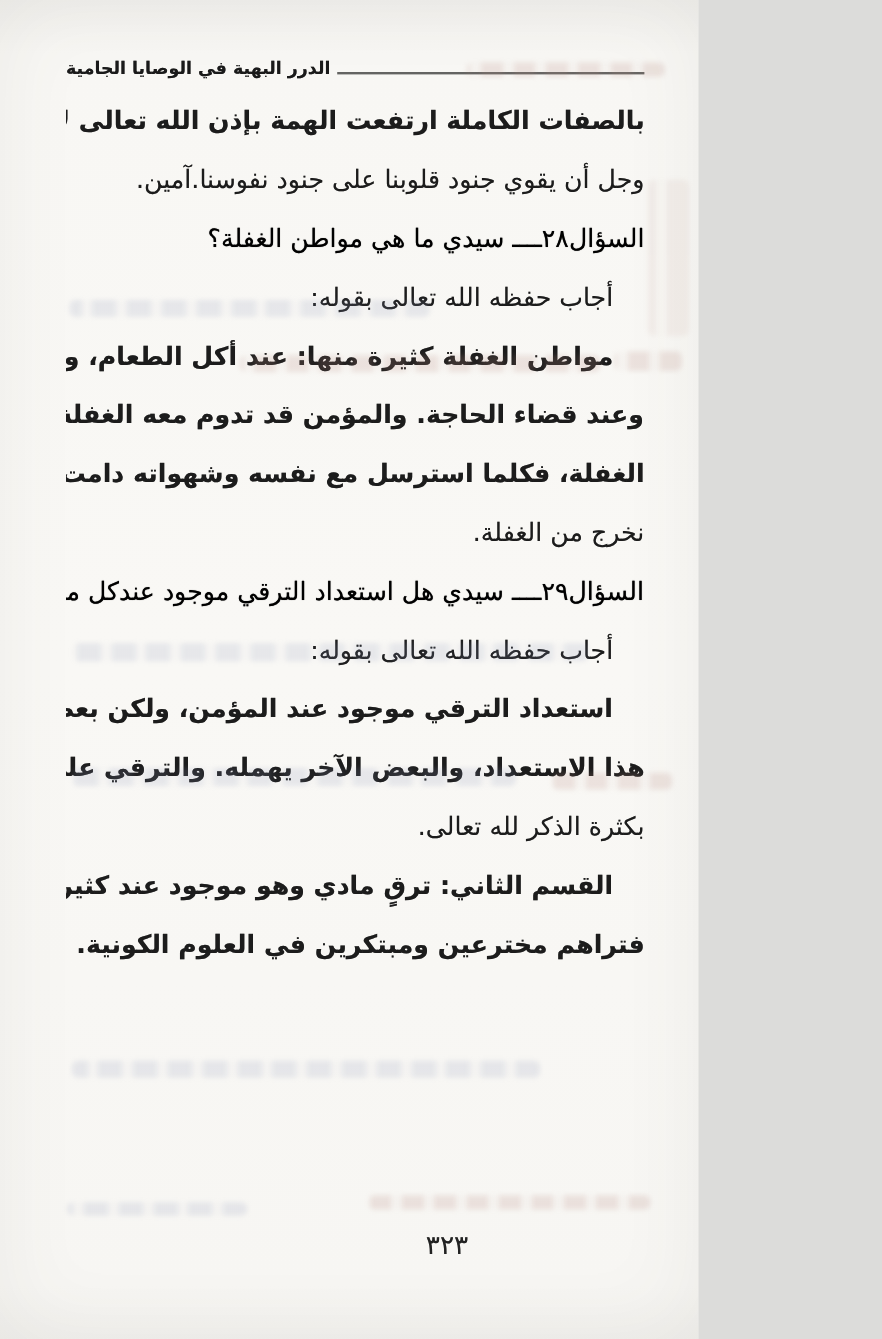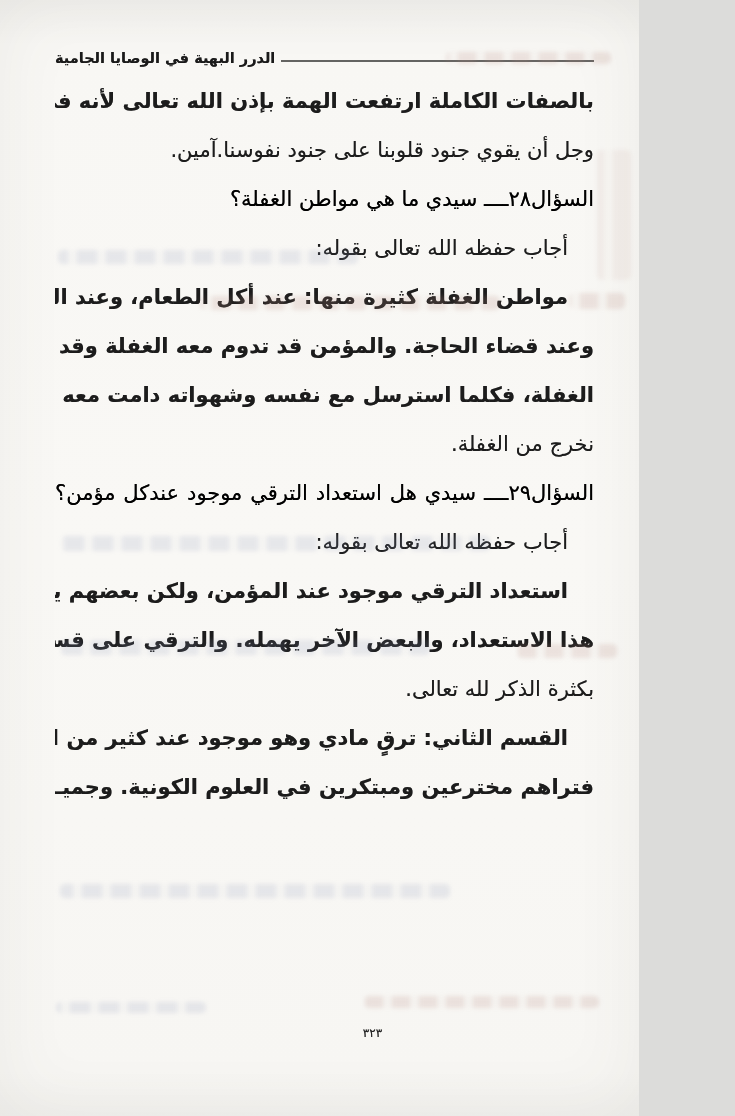--- a/index.html
+++ b/index.html
@@ -3,21 +3,21 @@
 <meta charset="utf-8">
 <style>
   html,body{margin:0;padding:0;}
   body{
     width:735px;height:1116px;
     background:#dcdcda;
     font-family:"DejaVu Sans",sans-serif;
   }
   .page{
     position:relative;
-    width:639px;height:1116px;
+    width:582px;height:1116px;
     background:linear-gradient(180deg,#f1f0ed 0%,#f8f7f4 4%,#f9f8f5 50%,#f7f6f3 96%,#f2f1ee 100%);
     box-shadow:inset 0 0 70px rgba(90,85,75,0.07);
     overflow:hidden;
   }
   
   .header-row{
     position:absolute;top:46px;left:55px;right:45px;height:24px;
     display:flex;align-items:center;direction:ltr;
   }
   .header-title{
@@ -51,21 +51,21 @@
   }
   .line.indent{padding-right:26px;}
   .line.q{
     font-weight:normal;color:#000;
     text-shadow:0 0 0.6px rgba(0,0,0,0.8);
   }
   
   .page-number{
     position:absolute;top:1026px;left:55px;width:635px;
     text-align:center;direction:rtl;
-    font-size:12px;color:#222;
+    font-size:22px;color:#222;
     text-shadow:0 0 0.4px rgba(0,0,0,0.5);
   }
   
   .ghost{
     position:absolute;pointer-events:none;
     filter:blur(2.2px);
     border-radius:5px;
   }
   .ghost.pink{background:repeating-linear-gradient(to left,rgba(185,140,130,0.20) 0 18px,rgba(185,140,130,0.04) 18px 27px);}
   .ghost.blue{background:repeating-linear-gradient(to left,rgba(140,150,185,0.17) 0 20px,rgba(140,150,185,0.03) 20px 29px);}

